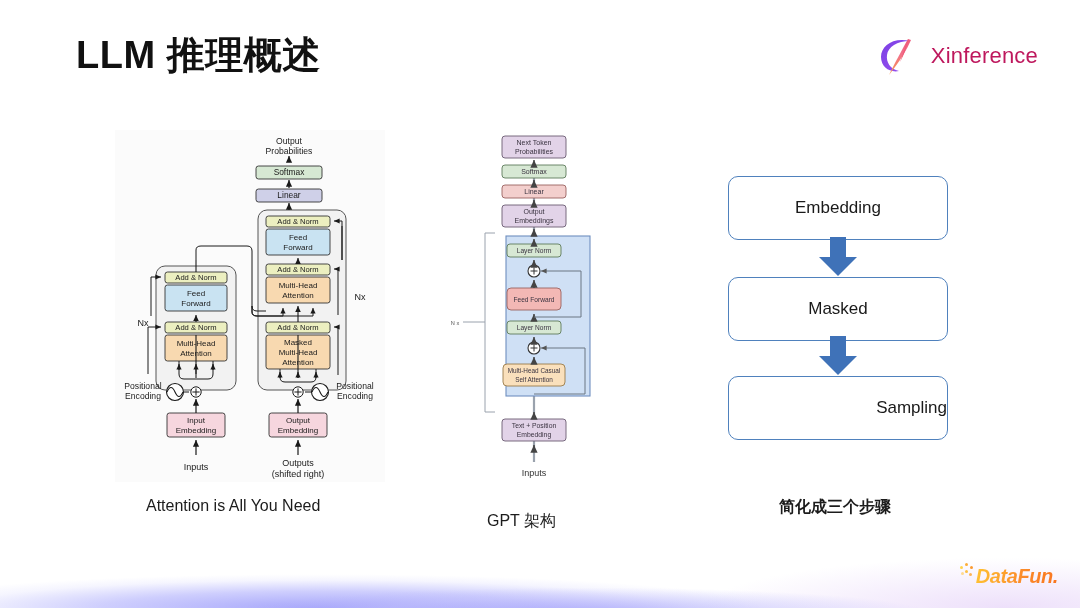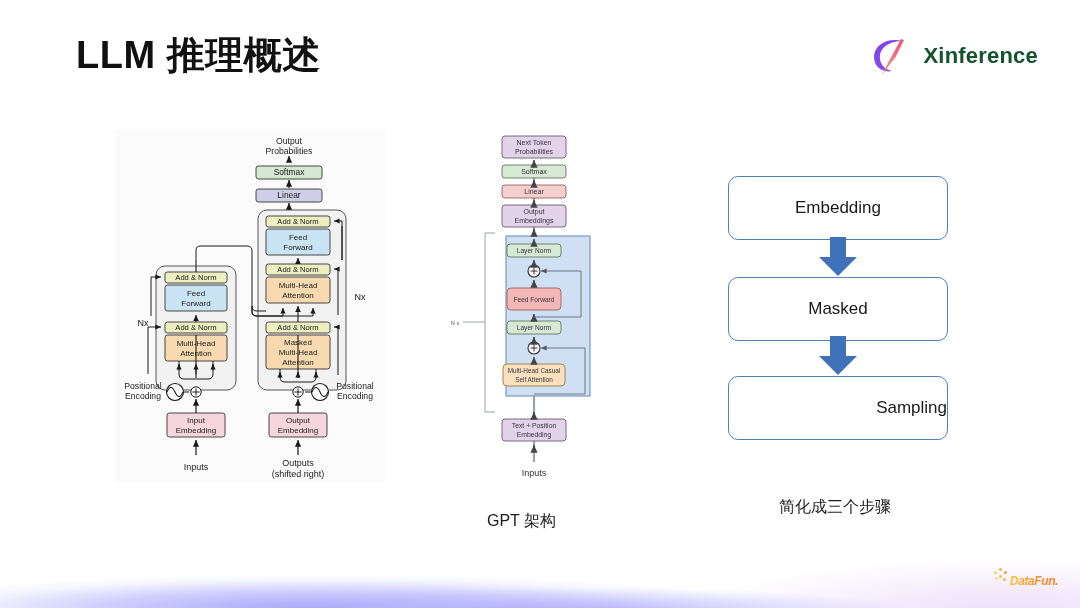--- a/index.html
+++ b/index.html
@@ -26,33 +26,33 @@
   }
 
   
   .page-title{
     position:absolute;left:76px;top:30px;
     font-size:38px;font-weight:bold;color:#111111;letter-spacing:.5px;
     white-space:nowrap;
   }
   .brand-logo{position:absolute;right:42px;top:36px;display:flex;align-items:center;gap:6px;}
   .brand-mark{width:48px;height:40px;position:relative;flex:0 0 auto;}
-  .brand-text{font-size:22px;font-weight:bold;color:#14532d;letter-spacing:.2px;}
+  .brand-text{font-size:22px;font-weight:normal;color:#be185d;letter-spacing:.2px;}
 
   
   .caption{position:absolute;font-size:16px;color:#1c1c1c;white-space:nowrap;}
   .cap1{left:146px;top:497px;}
   .cap2{left:487px;top:511px;}
-  .cap3{left:779px;top:497px;}
+  .cap3{left:779px;top:497px;font-weight:bold;}
 
   
   .footer-logo{position:absolute;right:22px;bottom:20px;display:flex;align-items:center;gap:2px;}
   .df-dots{width:14px;height:18px;position:relative;}
   .df-dot{position:absolute;width:3px;height:3px;border-radius:50%;}
-  .df-text{font-size:12px;font-weight:bold;font-style:italic;
+  .df-text{font-size:20px;font-weight:bold;font-style:italic;
     background:linear-gradient(95deg,#ffc233 0%,#fb8c2a 55%,#f9751f 100%);
     -webkit-background-clip:text;background-clip:text;color:transparent;letter-spacing:-.4px;margin-top:13px;}
 
   
   .fig{position:absolute;}
   .fig1{left:115px;top:130px;width:270px;height:352px;background:#fbfbfb;}
   .fig2{left:445px;top:132px;width:160px;height:350px;background:#ffffff;}
   .fig3{left:728px;top:176px;width:220px;height:252px;}
 
   svg{display:block;}
@@ -334,20 +334,21 @@
     <div class="flow-arrow fa2">
       <svg width="44" height="40" viewBox="0 0 44 40">
         <path d="M14 0 L30 0 L30 20 L41 20 L22 39 L3 20 L14 20 Z" fill="#3f72b8"></path>
       </svg>
     </div>
     <div class="flow-box fb3">
       <span>Sampling</span>
     </div>
   </div>
 
+  <div class="caption cap1">Attention is All You Need</div>
   <div class="caption cap2">GPT 架构</div>
   <div class="caption cap3">简化成三个步骤</div>
 
   <div class="footer-logo">
     <div class="df-dots">
       <span class="df-dot" style="left:0px;top:5px;background:#ffd24d;"></span>
       <span class="df-dot" style="left:5px;top:2px;background:#fcae3a;"></span>
       <span class="df-dot" style="left:5px;top:9px;background:#fdc045;"></span>
       <span class="df-dot" style="left:10px;top:5px;background:#fb9a2f;"></span>
       <span class="df-dot" style="left:1px;top:11px;background:#ffd98f;"></span>

